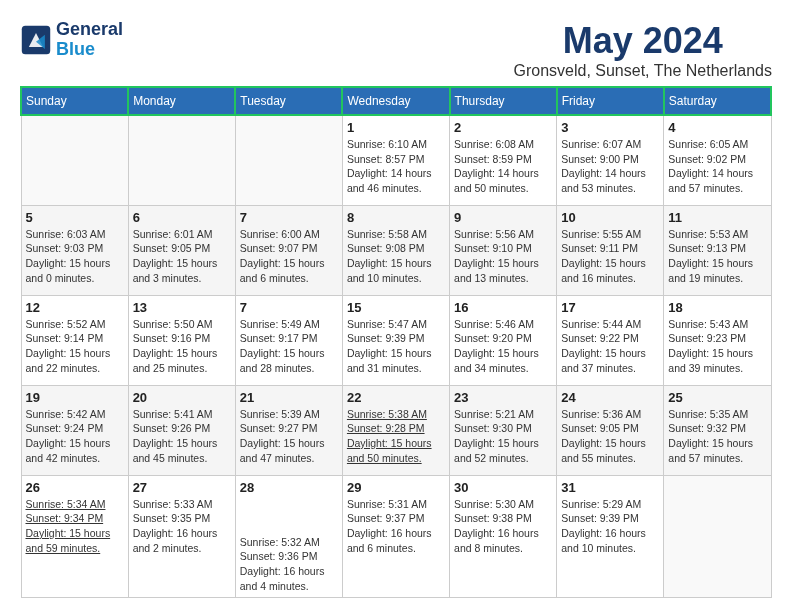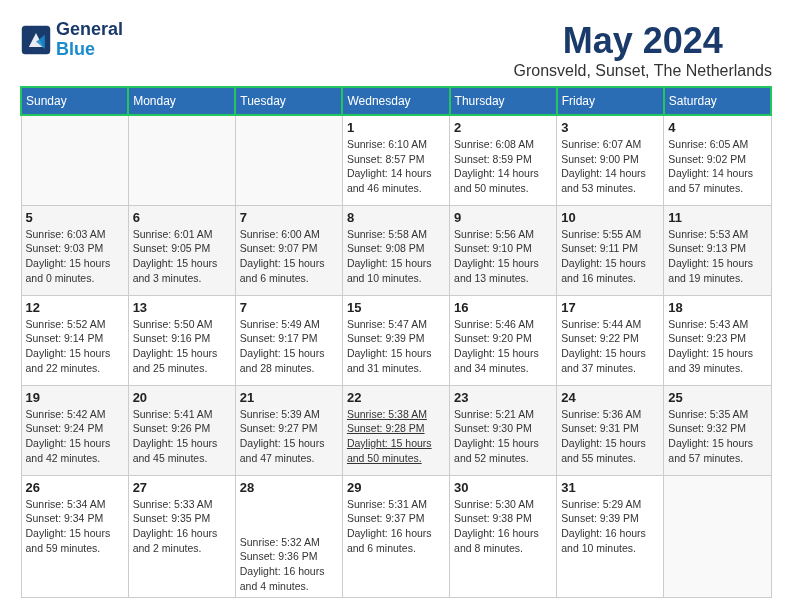--- a/index.html
+++ b/index.html
@@ -288,36 +288,36 @@
         <td>
           <span class="day-num">23</span>
           <div class="day-info" style="white-space: pre-line;">Sunrise: 5:21 AM
 Sunset: 9:30 PM
 Daylight: 15 hours
 and 52 minutes.</div>
         </td>
         <td>
           <span class="day-num">24</span>
           <div class="day-info" style="white-space: pre-line;">Sunrise: 5:36 AM
-Sunset: 9:31 PM
+Sunset: 9:05 PM
 Daylight: 15 hours
 and 55 minutes.</div>
         </td>
         <td>
           <span class="day-num">25</span>
           <div class="day-info" style="white-space: pre-line;">Sunrise: 5:35 AM
 Sunset: 9:32 PM
 Daylight: 15 hours
 and 57 minutes.</div>
         </td>
       </tr>
       <tr>
         <td>
           <span class="day-num">26</span>
-          <div class="day-info" style="white-space: pre-line;">Sunrise: 5:34 AM
+          <div class="day-info" style="white-space: pre-line; text-decoration: underline;">Sunrise: 5:34 AM
 Sunset: 9:34 PM
 Daylight: 15 hours
 and 59 minutes.</div>
         </td>
         <td>
           <span class="day-num">27</span>
           <div class="day-info" style="white-space: pre-line;">Sunrise: 5:33 AM
 Sunset: 9:35 PM
 Daylight: 16 hours
 and 2 minutes.</div>

